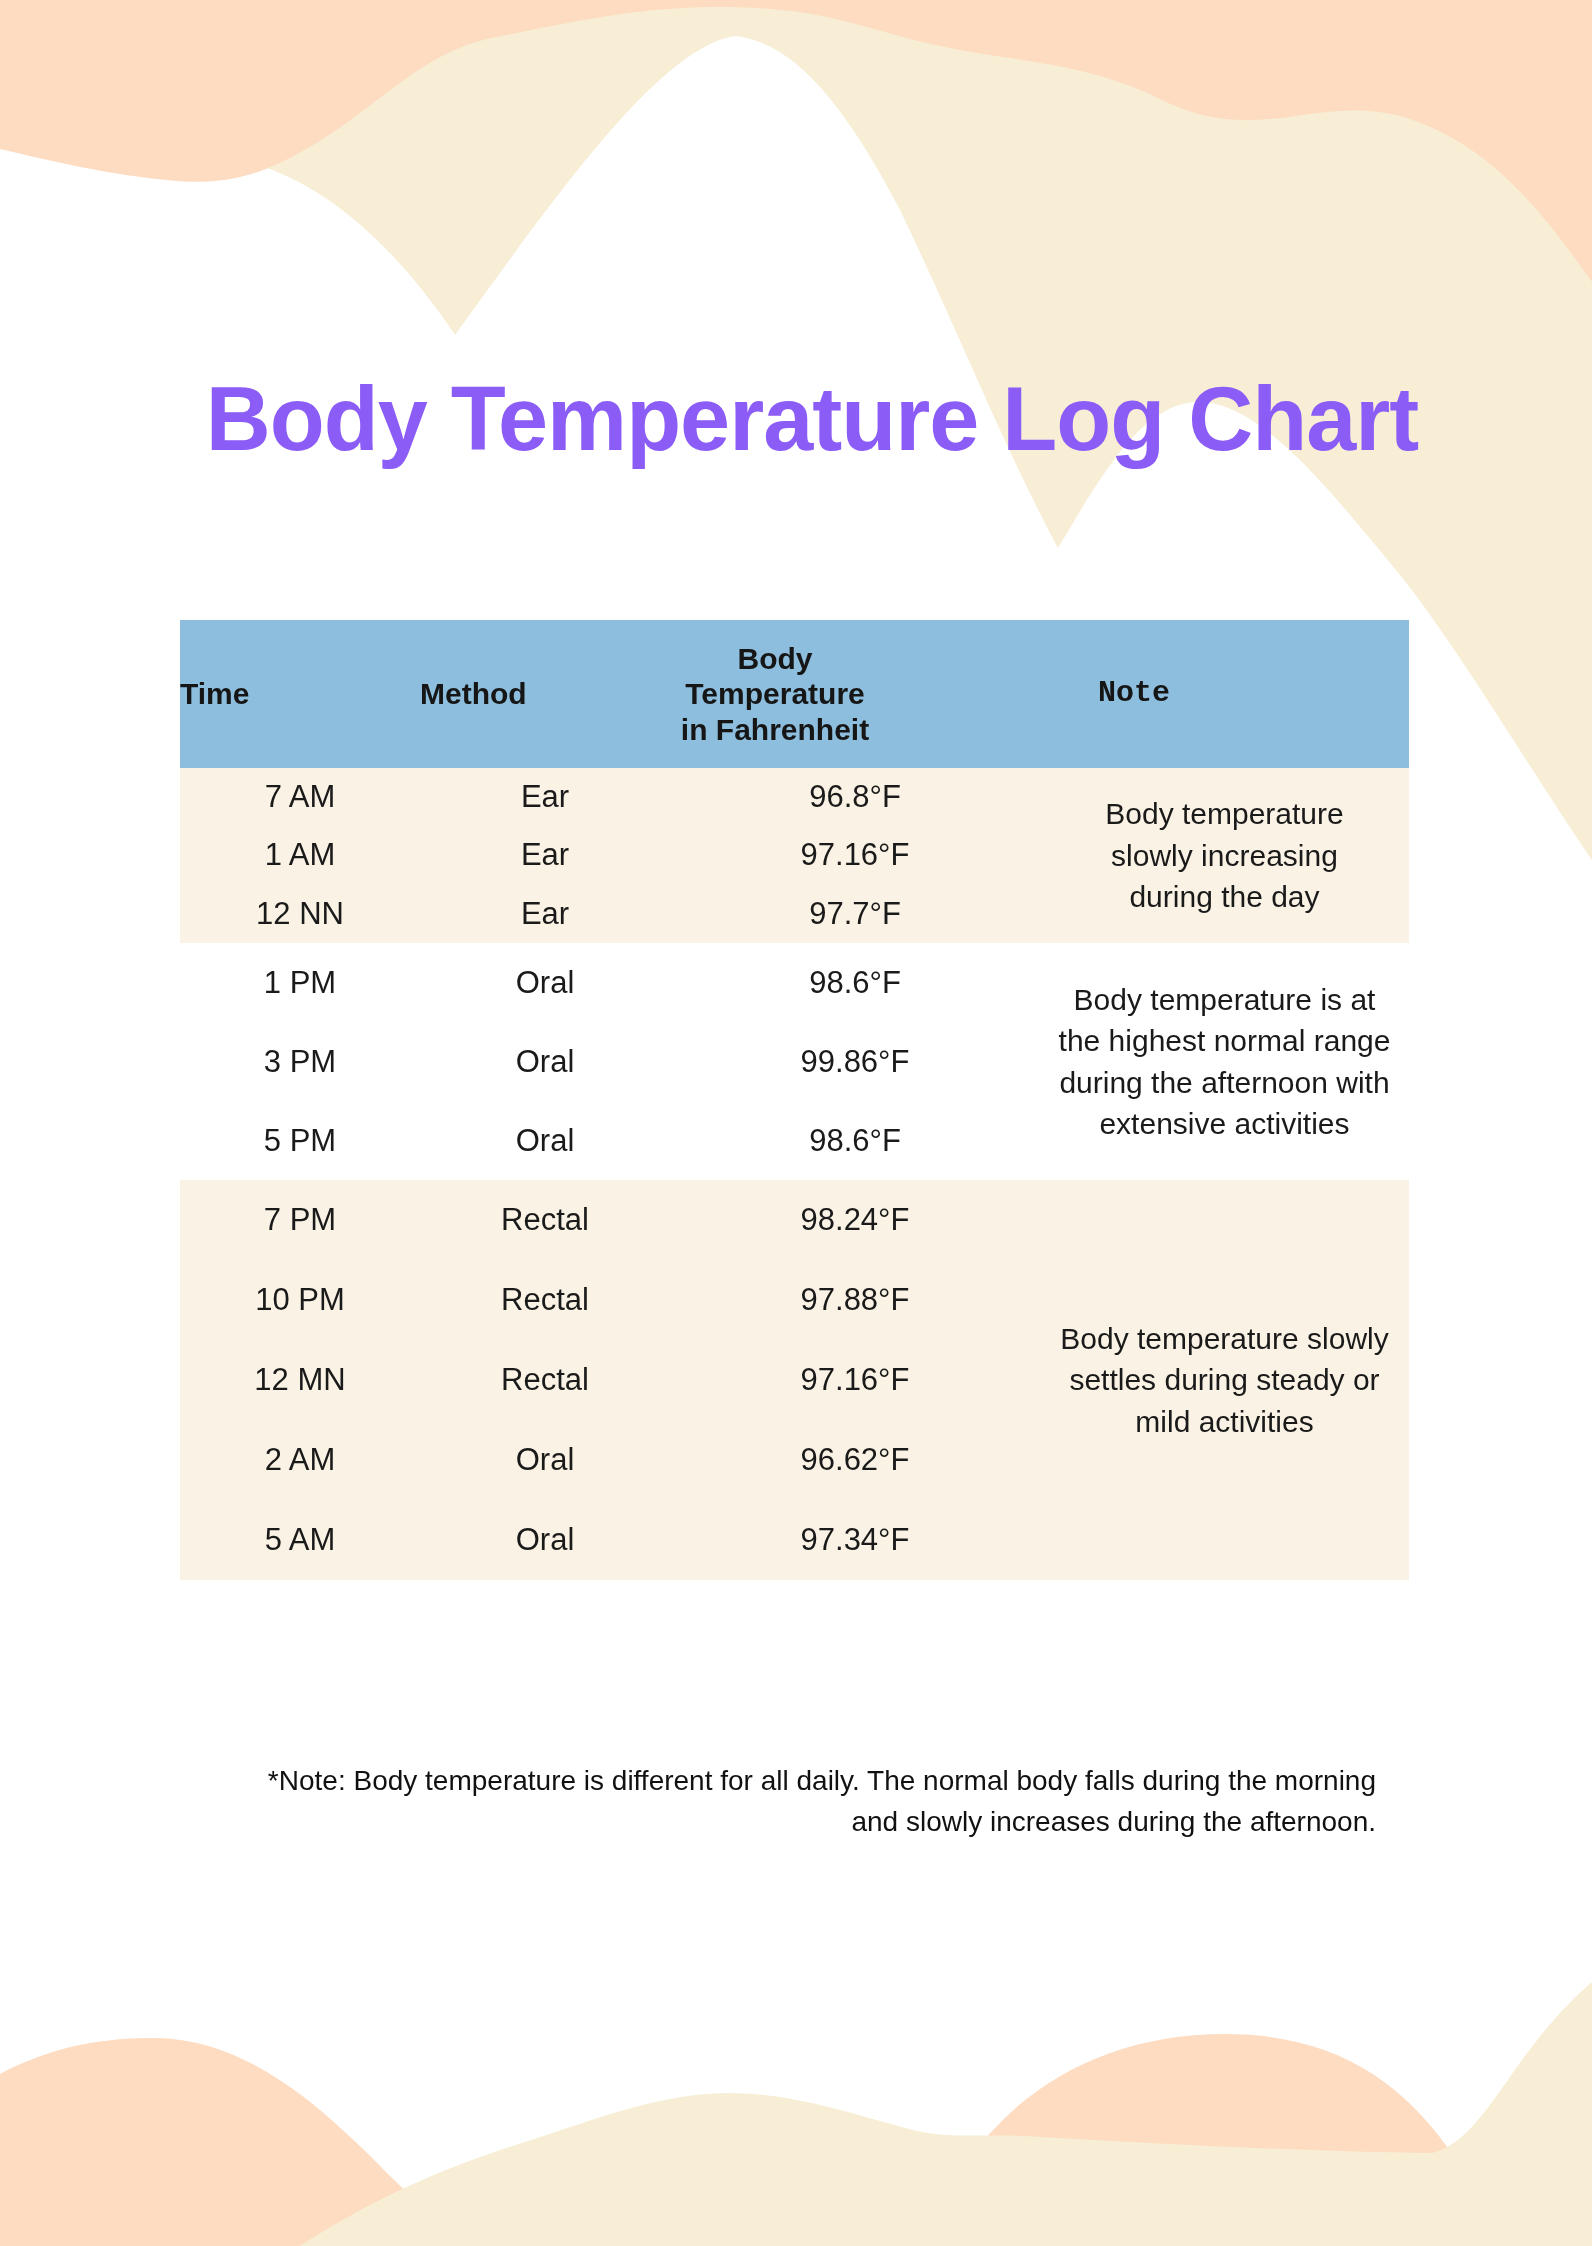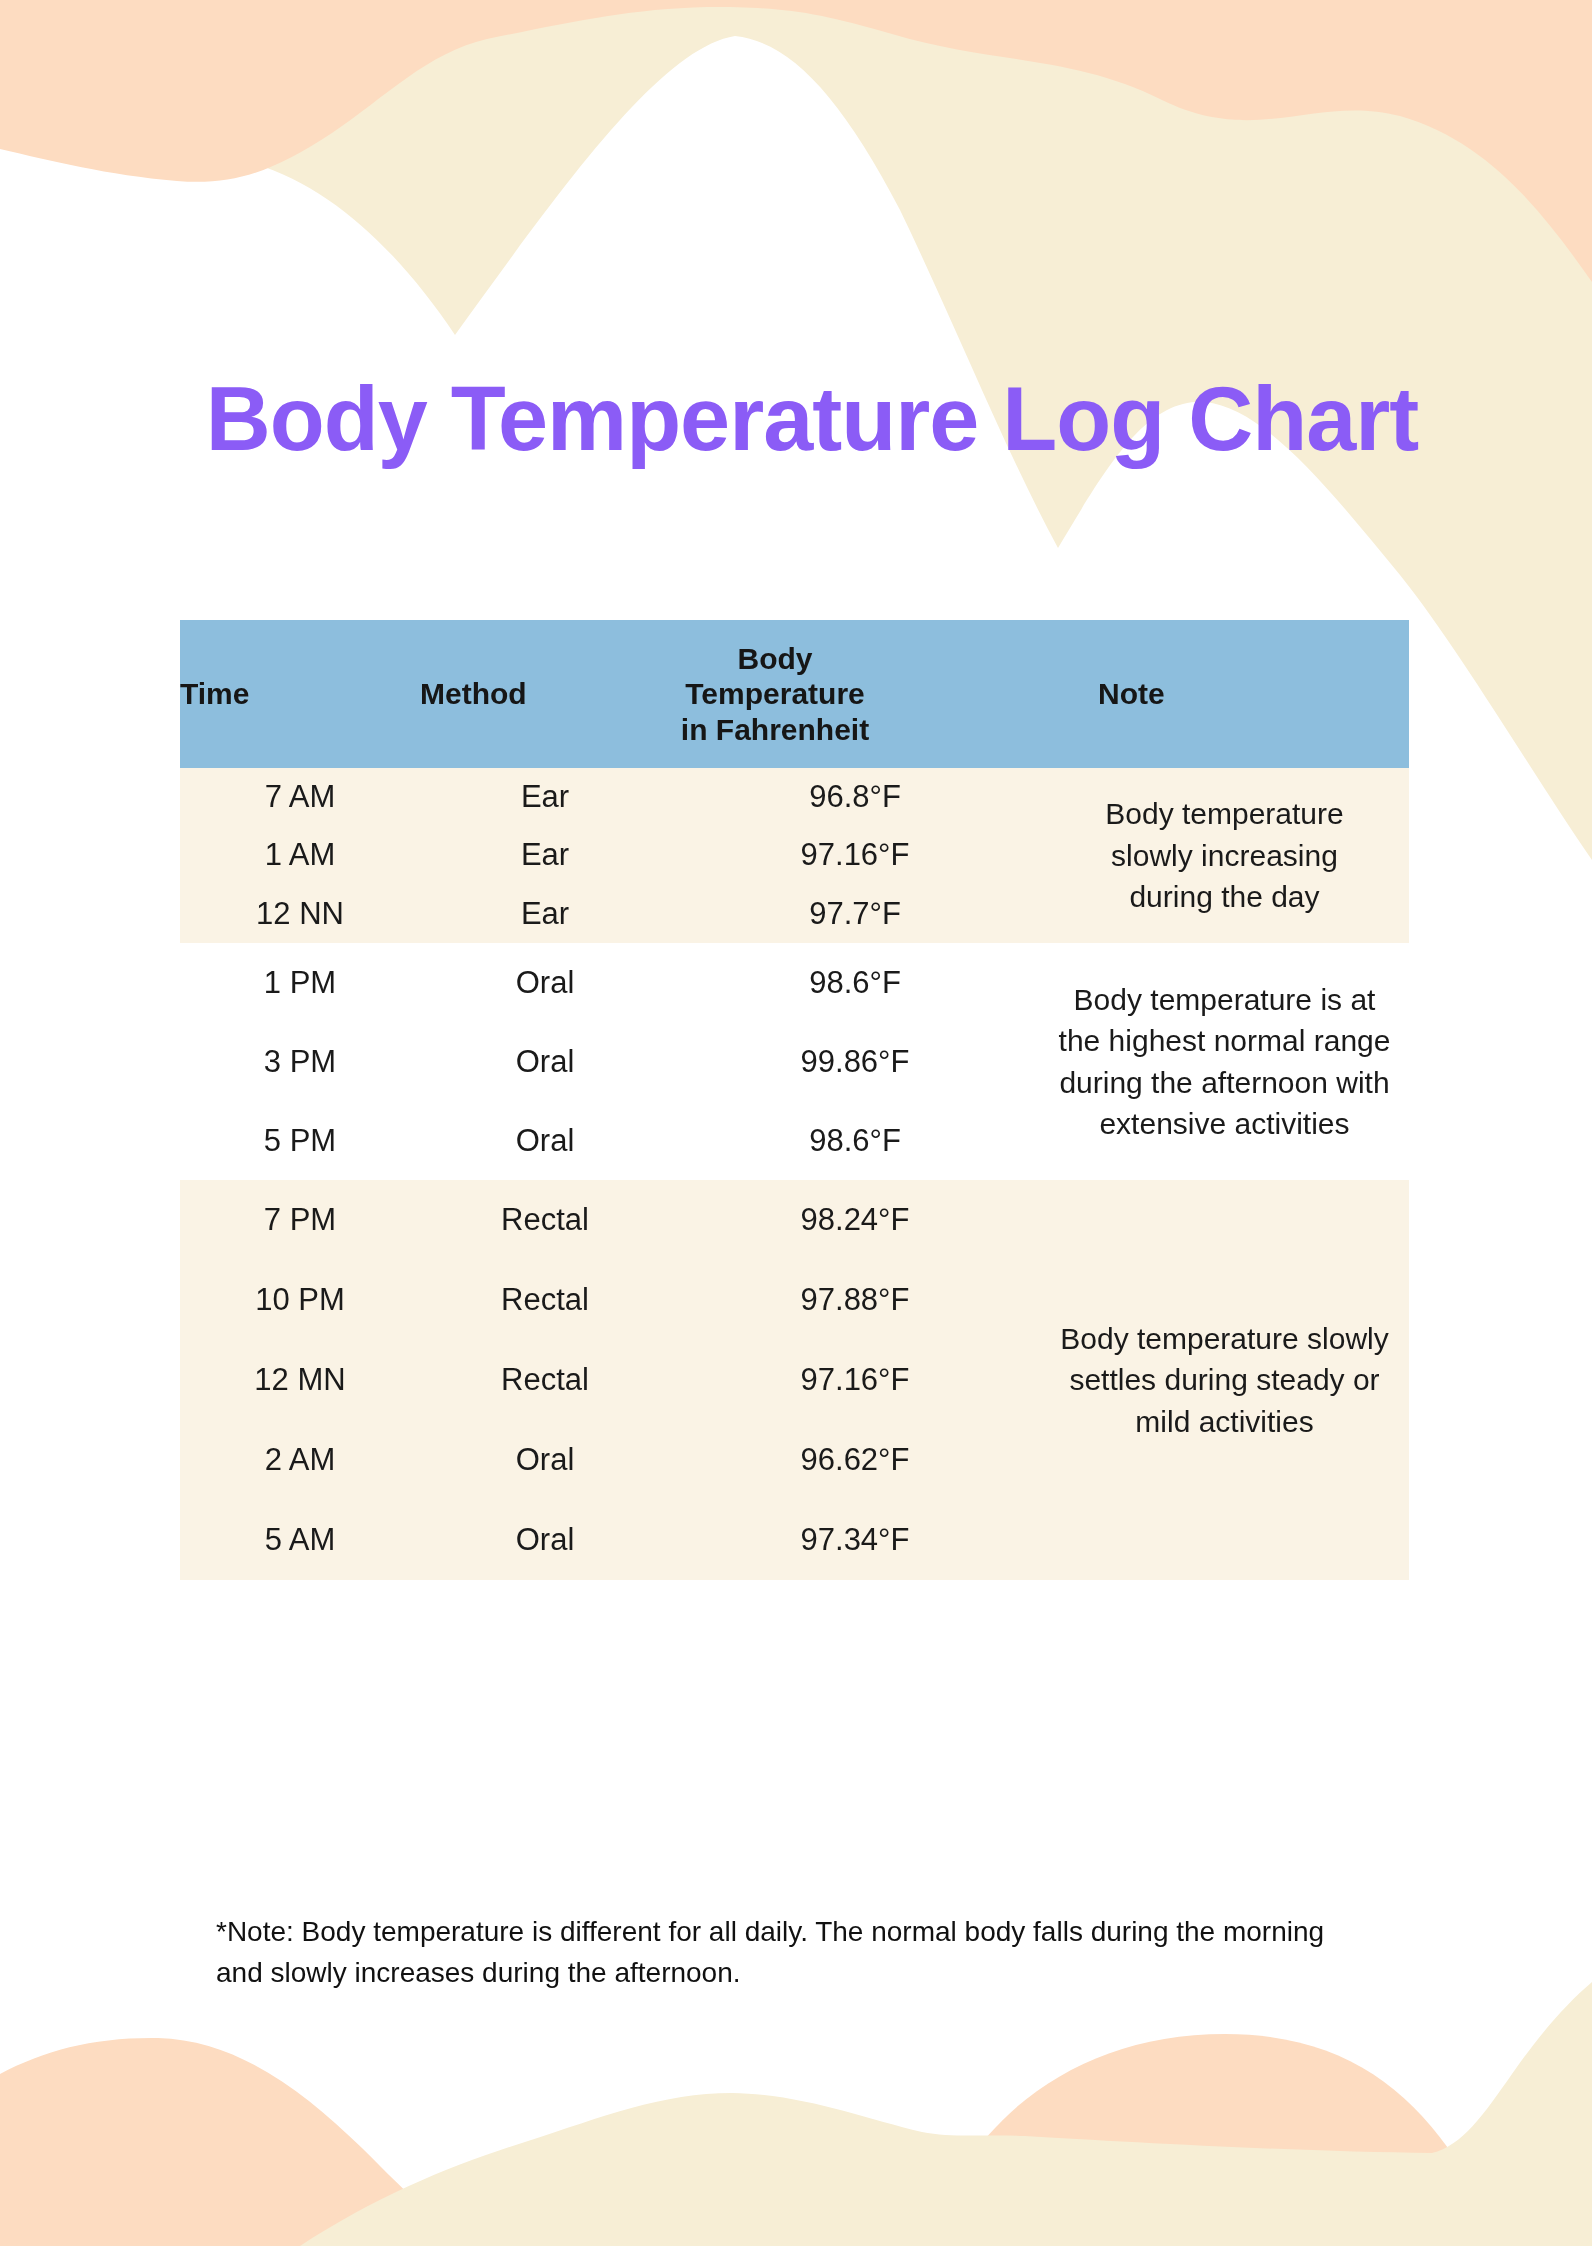--- a/index.html
+++ b/index.html
@@ -40,21 +40,21 @@
   }
   .t-hcell {
     display:flex; align-items:center; justify-content:flex-start;
     text-align:center;
     font-weight:bold;
     font-size:30px;
     line-height:1.18;
     color:#161616;
   }
   .t-hcell.temp-h span { display:inline-block; max-width:210px; }
-  .t-hcell.note-h { justify-content:flex-start; padding-left:58px; }
+  .t-hcell.note-h { justify-content:flex-start; padding-left:58px;font-family:Liberation Mono, monospace; }
 
   .t-section { display:flex; }
   .t-section.cream { background:#faf3e5; }
   .t-section.white { background:#ffffff; }
   .t-rows { width:860px; display:flex; flex-direction:column; }
   .t-row {
     flex:1;
     display:grid;
     grid-template-columns:240px 250px 370px;
     align-items:center;
@@ -69,23 +69,23 @@
     font-size:30px;
     line-height:1.38;
     color:#1a1a1a;
   }
   .t-note p.n1 { max-width:300px; }
   .t-note p.n2 { max-width:340px; }
   .t-note p.n3 { max-width:330px; }
 
   .footnote {
     position:absolute;
-    left:216px; top:1912px;
+    left:216px; top:1761px;
     width:1160px;
-    text-align:left;
+    text-align:right;
     font-size:28px;
     line-height:1.45;
     color:#111111;
   }
 </style>
 </head>
 <body>
 
 <div class="page">
 

